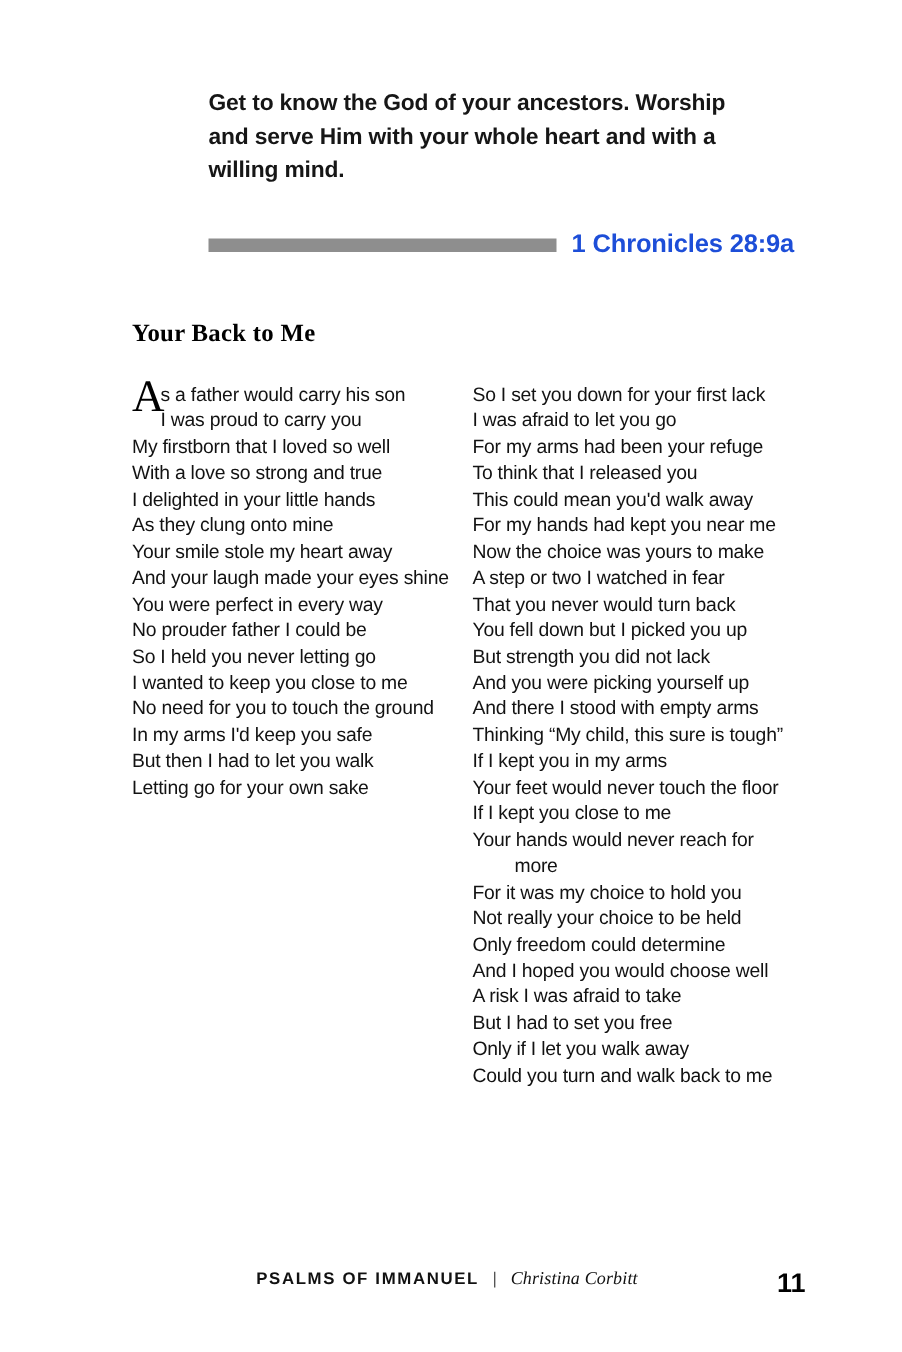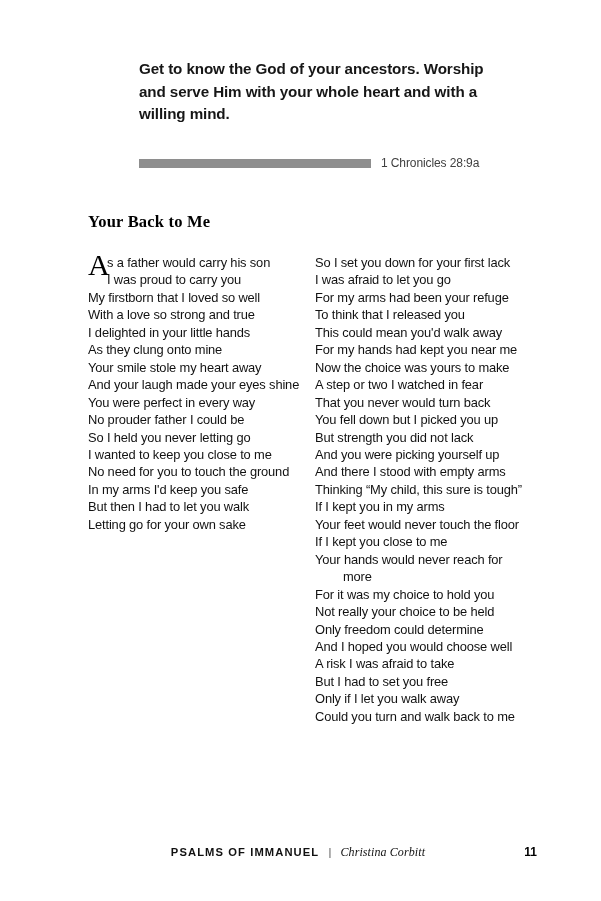--- a/index.html
+++ b/index.html
@@ -46,23 +46,23 @@
     align-items: center;
   }
   .attrib-rule {
     flex: 0 0 auto;
     width: 232px;
     height: 9px;
     background: #8e8e8e;
   }
   .attrib-text {
     margin-left: 10px;
-    font-size: 12px;
-    font-weight: 400;
-    color: #404040;
+    font-size: 17px;
+    font-weight: 700;
+    color: #1d4ed8;
     letter-spacing: -0.1px;
     white-space: nowrap;
   }
 
   
   .poem-title {
     position: absolute;
     left: 88px;
     top: 212px;
     font-size: 16.5px;
@@ -134,21 +134,21 @@
     font-family: "Liberation Serif", serif;
     font-style: italic;
     font-size: 12px;
     color: #111111;
     letter-spacing: 0.1px;
   }
   .footer-page {
     position: absolute;
     right: 0;
     top: 0;
-    font-size: 12px;
+    font-size: 18px;
     font-weight: 700;
     color: #000000;
   }
 </style>
 </head>
 <body>
 
 <div class="page">
 
   <div class="epigraph">Get to know the God of your ancestors. Worship and serve Him with your whole heart and with a willing mind.</div>

